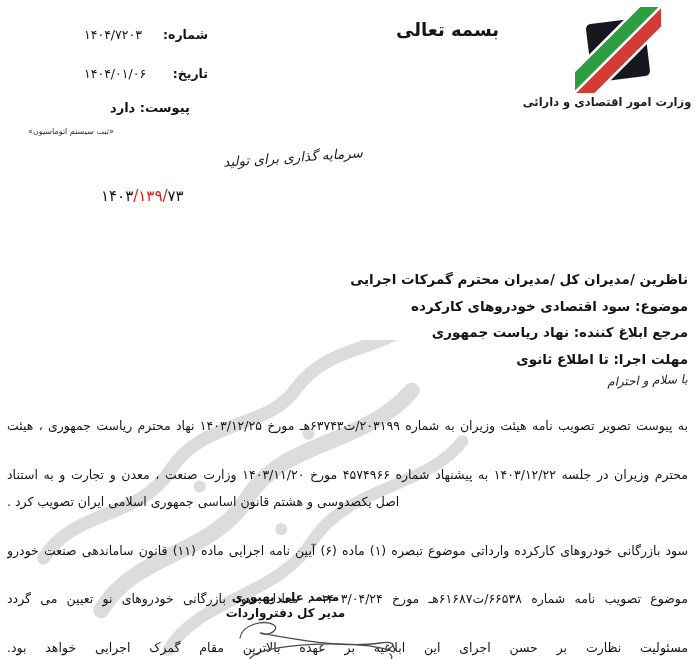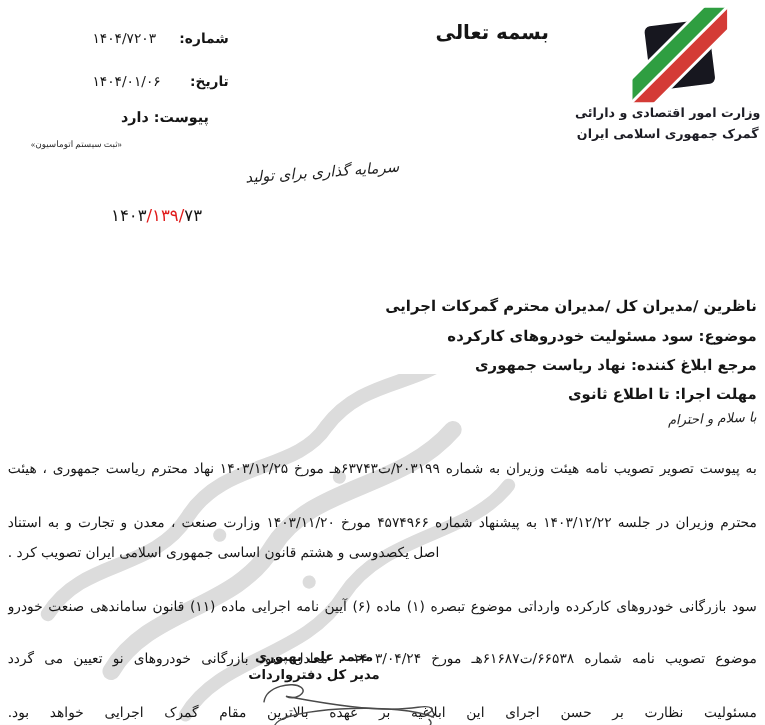--- a/index.html
+++ b/index.html
@@ -61,46 +61,45 @@
 
   <div class="abs meta-row" style="left:84px;top:27px;">
     <span class="lbl">شماره:</span>
     <span class="val">۱۴۰۴/۷۲۰۳</span>
   </div>
   <div class="abs meta-row" style="left:84px;top:66px;">
     <span class="lbl">تاریخ:</span>
     <span class="val">۱۴۰۴/۰۱/۰۶</span>
   </div>
   <div class="abs attach" style="left:110px;top:100px;">پیوست: دارد</div>
-  <div class="abs autonote" style="left:28px;top:127px;font-family:Liberation Serif, serif;">«ثبت سیستم اتوماسیون»</div>
+  <div class="abs autonote" style="left:28px;top:127px;">«ثبت سیستم اتوماسیون»</div>
 
   <div class="abs besmeh" style="left:396px;top:19px;">بسمه تعالی</div>
 
   <svg class="abs" style="right:34px;top:7px;" width="86" height="86" viewBox="0 0 100 100">
     <rect x="16" y="16" width="68" height="68" rx="6" transform="rotate(-7 50 50)" fill="#17171f"></rect>
     <g transform="rotate(-45 50 50)">
       <rect x="-22" y="30" width="144" height="39" fill="#ffffff"></rect>
       <rect x="-22" y="33" width="144" height="15" fill="#2f9e41"></rect>
       <rect x="-22" y="51" width="144" height="15" fill="#d43b36"></rect>
     </g>
   </svg>
   <div class="abs logo-captions" style="right:0px;top:93px;">
     <div>وزارت امور اقتصادی و دارائی</div>
-    <div>گمرک جمهوری اسلامی ایران</div>
   </div>
 
   <div class="abs script slogan" style="left:218px;top:149px;">سرمایه گذاری برای تولید</div>
 
   <div class="abs bulletin-ref" style="left:101px;top:187px;">
     <span>۱۴۰۳</span><span class="red">/۱۳۹/</span><span>۷۳</span>
   </div>
 
   <div class="abs addressee" style="top:266px;">
     <div class="addr-line">ناظرین /مدیران کل /مدیران محترم گمرکات اجرایی</div>
-    <div class="addr-line">موضوع: سود مسئولیت خودروهای کارکرده</div>
+    <div class="addr-line">موضوع: سود اقتصادی خودروهای کارکرده</div>
     <div class="addr-line">مرجع ابلاغ کننده: نهاد ریاست جمهوری</div>
     <div class="addr-line">مهلت اجرا: تا اطلاع ثانوی</div>
     <div class="addr-line script salutation">با سلام و احترام</div>
   </div>
 
   <div class="abs body-text" style="top:391px;">
     <div class="bline just">به پیوست تصویر تصویب نامه هیئت وزیران به شماره ۲۰۳۱۹۹/ت۶۳۷۴۳هـ مورخ ۱۴۰۳/۱۲/۲۵ نهاد محترم ریاست جمهوری ، هیئت</div>
     <div class="bline just">محترم وزیران در جلسه ۱۴۰۳/۱۲/۲۲ به پیشنهاد شماره ۴۵۷۴۹۶۶ مورخ ۱۴۰۳/۱۱/۲۰ وزارت صنعت ، معدن و تجارت و به استناد</div>
     <div class="bline rightal">اصل یکصدوسی و هشتم قانون اساسی جمهوری اسلامی ایران تصویب کرد .</div>
     <div class="bline just">سود بازرگانی خودروهای کارکرده وارداتی موضوع تبصره (۱) ماده (۶) آیین نامه اجرایی ماده (۱۱) قانون ساماندهی صنعت خودرو</div>

